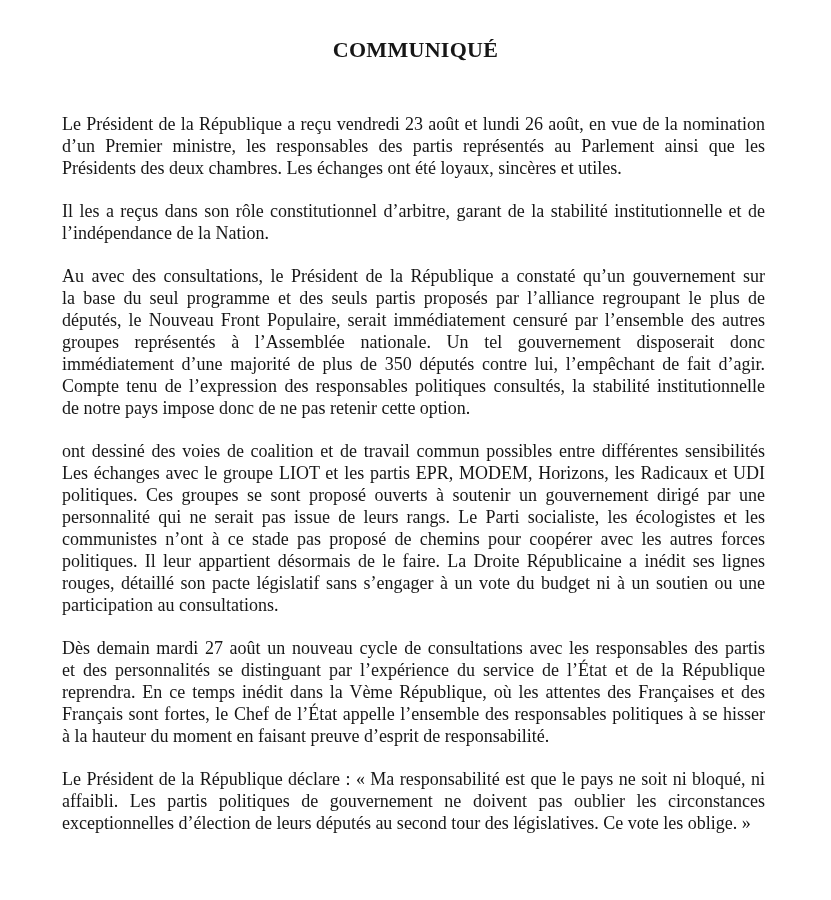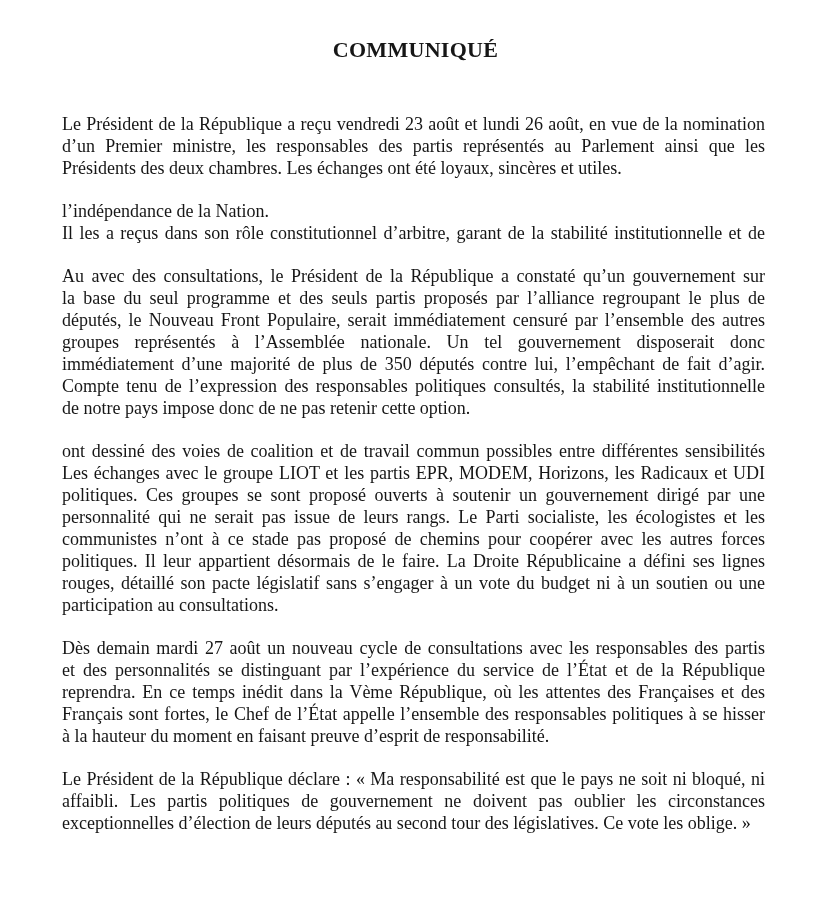--- a/index.html
+++ b/index.html
@@ -49,39 +49,39 @@
 
 <div class="page">
   <h1 class="doc-title">COMMUNIQUÉ</h1>
   <div class="doc-body">
       <div class="paragraph">
         <div class="line">Le Président de la République a reçu vendredi 23 août et lundi 26 août, en vue de la nomination</div>
         <div class="line">d’un Premier ministre, les responsables des partis représentés au Parlement ainsi que les</div>
         <div class="line last">Présidents des deux chambres. Les échanges ont été loyaux, sincères et utiles.</div>
       </div>
       <div class="paragraph">
+        <div class="line">Il les a reçus dans son rôle constitutionnel d’arbitre, garant de la stabilité institutionnelle et de</div>
         <div class="line last">l’indépendance de la Nation.</div>
-        <div class="line">Il les a reçus dans son rôle constitutionnel d’arbitre, garant de la stabilité institutionnelle et de</div>
       </div>
       <div class="paragraph">
         <div class="line">Au avec des consultations, le Président de la République a constaté qu’un gouvernement sur</div>
         <div class="line">la base du seul programme et des seuls partis proposés par l’alliance regroupant le plus de</div>
         <div class="line">députés, le Nouveau Front Populaire, serait immédiatement censuré par l’ensemble des autres</div>
         <div class="line">groupes représentés à l’Assemblée nationale. Un tel gouvernement disposerait donc</div>
         <div class="line">immédiatement d’une majorité de plus de 350 députés contre lui, l’empêchant de fait d’agir.</div>
         <div class="line">Compte tenu de l’expression des responsables politiques consultés, la stabilité institutionnelle</div>
         <div class="line last">de notre pays impose donc de ne pas retenir cette option.</div>
       </div>
       <div class="paragraph">
         <div class="line">ont dessiné des voies de coalition et de travail commun possibles entre différentes sensibilités</div>
         <div class="line">Les échanges avec le groupe LIOT et les partis EPR, MODEM, Horizons, les Radicaux et UDI</div>
         <div class="line">politiques. Ces groupes se sont proposé ouverts à soutenir un gouvernement dirigé par une</div>
         <div class="line">personnalité qui ne serait pas issue de leurs rangs. Le Parti socialiste, les écologistes et les</div>
         <div class="line">communistes n’ont à ce stade pas proposé de chemins pour coopérer avec les autres forces</div>
-        <div class="line">politiques. Il leur appartient désormais de le faire.  La Droite Républicaine a défini ses lignes</div>
+        <div class="line">politiques. Il leur appartient désormais de le faire.  La Droite Républicaine a inédit ses lignes</div>
         <div class="line">rouges, détaillé son pacte législatif sans s’engager à un vote du budget ni à un soutien ou une</div>
         <div class="line last">participation au consultations.</div>
       </div>
       <div class="paragraph">
         <div class="line">Dès demain mardi 27 août un nouveau cycle de consultations avec les responsables des partis</div>
         <div class="line">et des personnalités se distinguant par l’expérience du service de l’État et de la République</div>
         <div class="line">reprendra. En ce temps inédit dans la Vème République, où les attentes des Françaises et des</div>
         <div class="line">Français sont fortes, le Chef de l’État appelle l’ensemble des responsables politiques à se hisser</div>
         <div class="line last">à la hauteur du moment en faisant preuve d’esprit de responsabilité.</div>
       </div>

